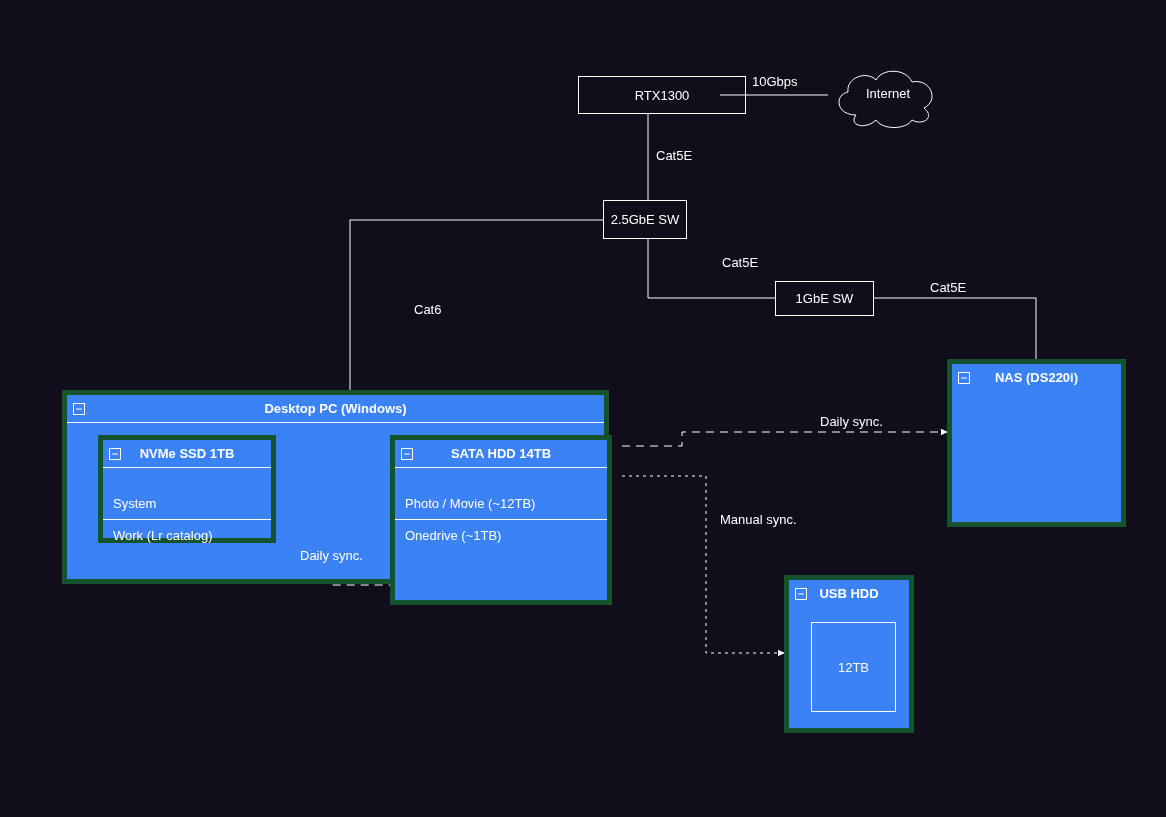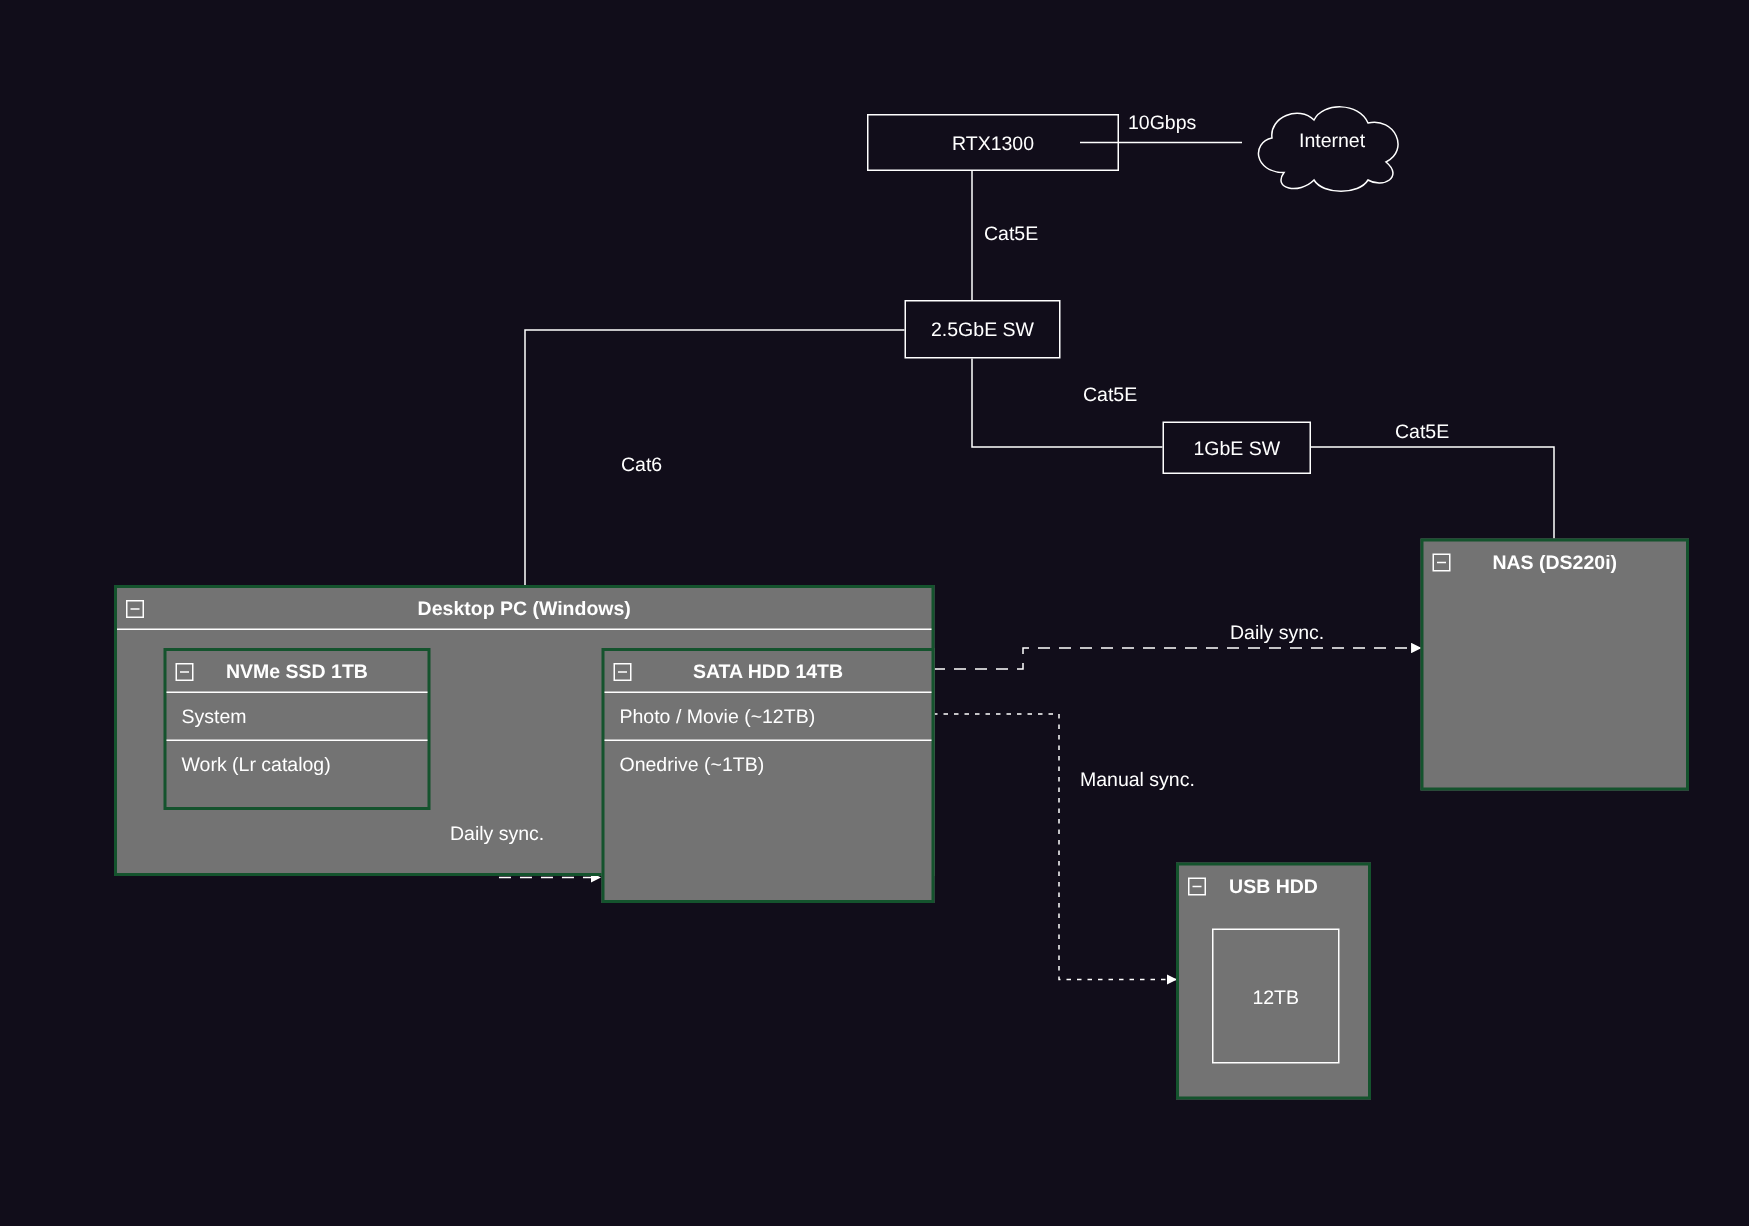--- a/index.html
+++ b/index.html
@@ -13,22 +13,22 @@
     height: 817px;
     overflow: hidden;
   }
   .canvas {
     position: relative;
     width: 1166px;
     height: 817px;
   }
   .box {
     position: absolute;
-    border: 2px solid #14532d;
-    background: #737373;
+    border: 5px solid #14532d;
+    background: #3b82f6;
     box-sizing: border-box;
   }
   .title-bar {
     display: flex;
     align-items: center;
     justify-content: center;
     font-weight: bold;
     padding: 6px 4px;
     position: relative;
     border-bottom: 1px solid #fff;
@@ -58,21 +58,21 @@
     display: flex;
     align-items: center;
     justify-content: center;
     text-align: center;
     padding: 4px;
   }
   .cell {
     border-top: 1px solid #fff;
     padding: 8px 10px;
   }
-  .cell.first { border-top: none; }
+  .cell.first { border-top: none; margin-top: 20px; }
   .label {
     position: absolute;
     color: #fff;
     white-space: nowrap;
   }
   svg.lines {
     position: absolute;
     left: 0; top: 0;
     width: 1166px;
     height: 817px;
@@ -112,29 +112,29 @@
     <span>RTX1300</span>
   </div>
 
   <div style="position:absolute; left:826px; top:60px; width:118px; height:70px;">
     <svg width="118" height="70" viewBox="0 0 118 70">
       <path d="M30 55 C10 55 8 35 22 32 C20 18 40 10 50 20 C56 8 80 8 86 22 C104 18 114 40 98 48 C110 58 96 66 86 60 C80 70 56 70 50 60 C40 70 22 66 30 55 Z" fill="none" stroke="#fff" stroke-width="1"></path>
     </svg>
     <span class="label" style="left:40px; top:26px;">Internet</span>
   </div>
 
-  <div class="plain-box" style="left:603px; top:200px; width:104px; height:39px;">
+  <div class="plain-box" style="left:603px; top:200px; width:84px; height:39px;">
     <span>2.5GbE SW</span>
   </div>
 
   <div class="plain-box" style="left:775px; top:281px; width:99px; height:35px;text-align:right;">
     <span>1GbE SW</span>
   </div>
 
-  <div class="box" style="left:76px; top:390px; width:547px; height:194px;">
+  <div class="box" style="left:62px; top:390px; width:547px; height:194px;">
     <div class="title-bar">
       <span class="collapse-icon"></span>
       <span>Desktop PC (Windows)</span>
     </div>
 
     <div class="box" style="left:31px; top:40px; width:178px; height:108px;">
       <div class="title-bar">
         <span class="collapse-icon"></span>
         <span>NVMe SSD 1TB</span>
       </div>

